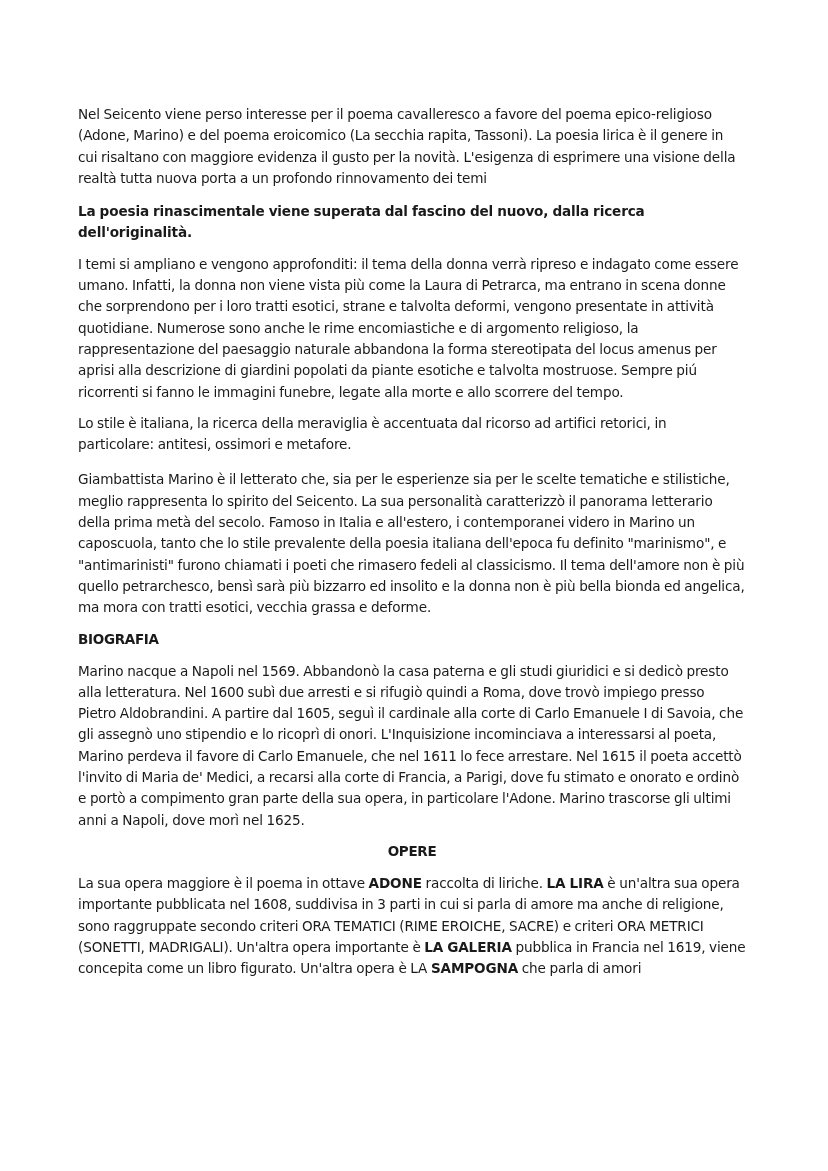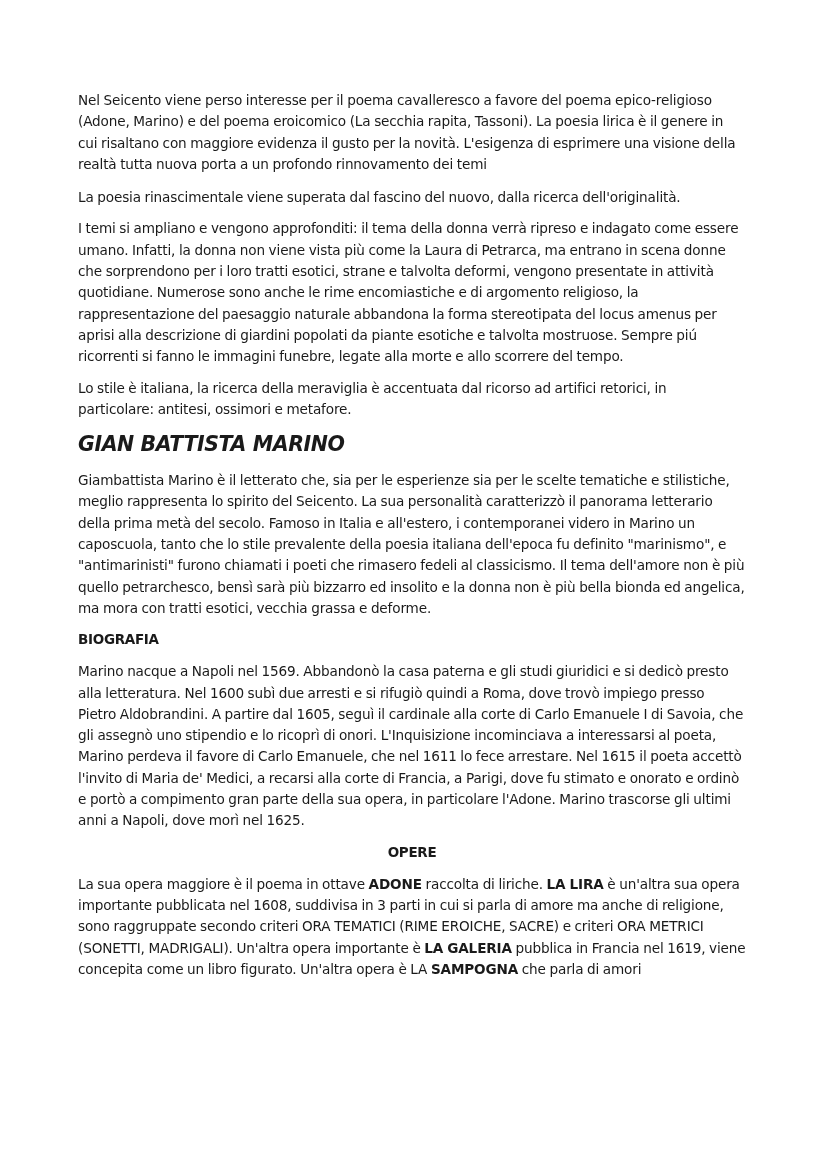--- a/index.html
+++ b/index.html
@@ -1,36 +1,35 @@
 <!DOCTYPE html>
 <html><head>
 <meta charset="utf-8">
 <style>
   html, body { margin:0; padding:0; background:#ffffff; }
   body { width:828px; height:1171px; overflow:hidden; position:relative;
          font-family:"DejaVu Sans", sans-serif; color:#1a1a1a; }
-  .page { position:absolute; left:78px; top:90px; width:668px; }
+  .page { position:absolute; left:78px; top:104px; width:668px; }
   p { margin:0; font-size:13.6px; line-height:21.3px; letter-spacing:-0.15px; word-spacing:-0.5px; }
   .gap { margin-top:10px; }
   h2 { margin:0; font-size:18.5px; font-weight:bold; letter-spacing:-0.2px; }
   h1 { margin:0; font-size:20.5px; font-weight:bold; font-style:italic; letter-spacing:-0.4px; }
   h3 { margin:0; font-size:13.5px; font-weight:bold; letter-spacing:-0.3px; }
   b { font-weight:bold; }
 </style>
 </head>
 <body>
 
 <div class="page">
   <p>Nel Seicento viene perso interesse per il poema cavalleresco a favore del poema epico-religioso (Adone, Marino) e del poema eroicomico (La secchia rapita, Tassoni). La poesia lirica è il genere in cui risaltano con maggiore evidenza il gusto per la novità. L'esigenza di esprimere una visione della realtà tutta nuova porta a un profondo rinnovamento dei temi</p>
 
-  <p class="gap" style="margin-top:12px;">La poesia rinascimentale viene superata dal fascino del nuovo, dalla ricerca dell'originalità.</p>
+  <p class="gap" style="margin-top:12px;font-weight:bold;">La poesia rinascimentale viene superata dal fascino del nuovo, dalla ricerca dell'originalità.</p>
   <p class="gap">I temi si ampliano e vengono approfonditi: il tema della donna verrà ripreso e indagato come essere umano. Infatti, la donna non viene vista più come la Laura di Petrarca, ma entrano in scena donne che sorprendono per i loro tratti esotici, strane e talvolta deformi, vengono presentate in attività quotidiane. Numerose sono anche le rime encomiastiche e di argomento religioso, la rappresentazione del paesaggio naturale abbandona la forma stereotipata del locus amenus per aprisi alla descrizione di giardini popolati da piante esotiche e talvolta mostruose. Sempre piú ricorrenti si fanno le immagini funebre, legate alla morte e allo scorrere del tempo.</p>
   <p class="gap">Lo stile è italiana, la ricerca della meraviglia è accentuata dal ricorso ad artifici retorici, in particolare: antitesi, ossimori e metafore.</p>
 
-  <h1 style="margin-top:12px;">GIAN BATTISTA MARINO</h1>
   <p style="margin-top:14px;">Giambattista Marino è il letterato che, sia per le esperienze sia per le scelte tematiche e stilistiche, meglio rappresenta lo spirito del Seicento. La sua personalità caratterizzò il panorama letterario della prima metà del secolo. Famoso in Italia e all'estero, i contemporanei videro in Marino un caposcuola, tanto che lo stile prevalente della poesia italiana dell'epoca fu definito "marinismo", e "antimarinisti" furono chiamati i poeti che rimasero fedeli al classicismo. Il tema dell'amore non è più quello petrarchesco, bensì sarà più bizzarro ed insolito e la donna non è più bella bionda ed angelica, ma mora con tratti esotici, vecchia grassa e deforme.</p>
 
   <h3 style="margin-top:12px;">BIOGRAFIA</h3>
   <p style="margin-top:14px;">Marino nacque a Napoli nel 1569. Abbandonò la casa paterna e gli studi giuridici e si dedicò presto alla letteratura. Nel 1600 subì due arresti e si rifugiò quindi a Roma, dove trovò impiego presso Pietro Aldobrandini. A partire dal 1605, seguì il cardinale alla corte di Carlo Emanuele I di Savoia, che gli assegnò uno stipendio e lo ricoprì di onori. L'Inquisizione incominciava a interessarsi al poeta, Marino perdeva il favore di Carlo Emanuele, che nel 1611 lo fece arrestare. Nel 1615 il poeta accettò l'invito di Maria de' Medici, a recarsi alla corte di Francia, a Parigi, dove fu stimato e onorato e ordinò e portò a compimento gran parte della sua opera, in particolare l'Adone. Marino trascorse gli ultimi anni a Napoli, dove morì nel 1625.</p>
 
   <h3 style="margin-top:12px;text-align:center;">OPERE</h3>
   <p style="margin-top:14px;"><span>La sua opera maggiore è il poema in ottave </span><b>ADONE</b><span> raccolta di liriche. </span><b>LA LIRA</b><span> è un'altra sua opera importante pubblicata nel 1608, suddivisa in 3 parti in cui si parla di amore ma anche di religione, sono raggruppate secondo criteri ORA TEMATICI (RIME EROICHE, SACRE) e criteri ORA METRICI (SONETTI, MADRIGALI). Un'altra opera importante è </span><b>LA GALERIA</b><span> pubblica in Francia nel 1619, viene concepita come un libro figurato. Un'altra opera è LA </span><b>SAMPOGNA</b><span> che parla di amori</span></p>
 </div>
 
 </body></html>

